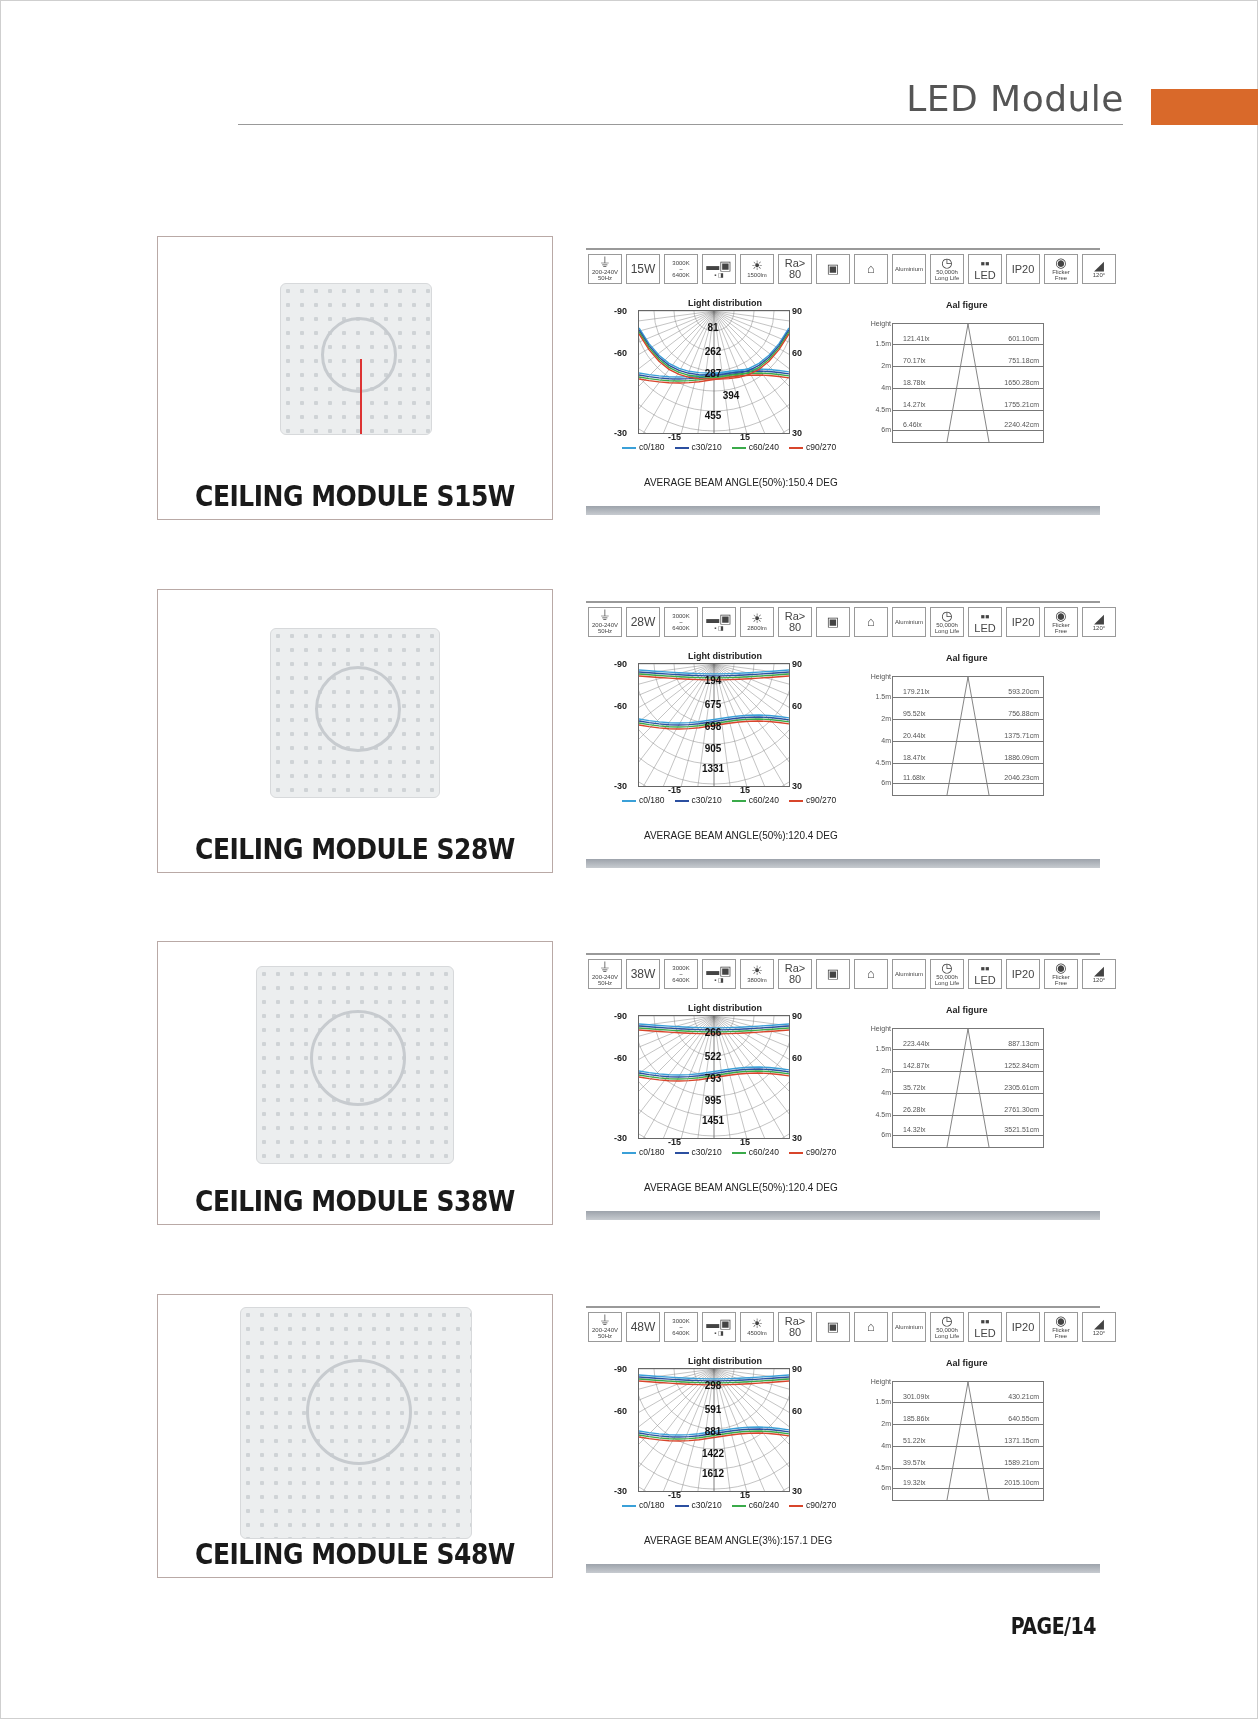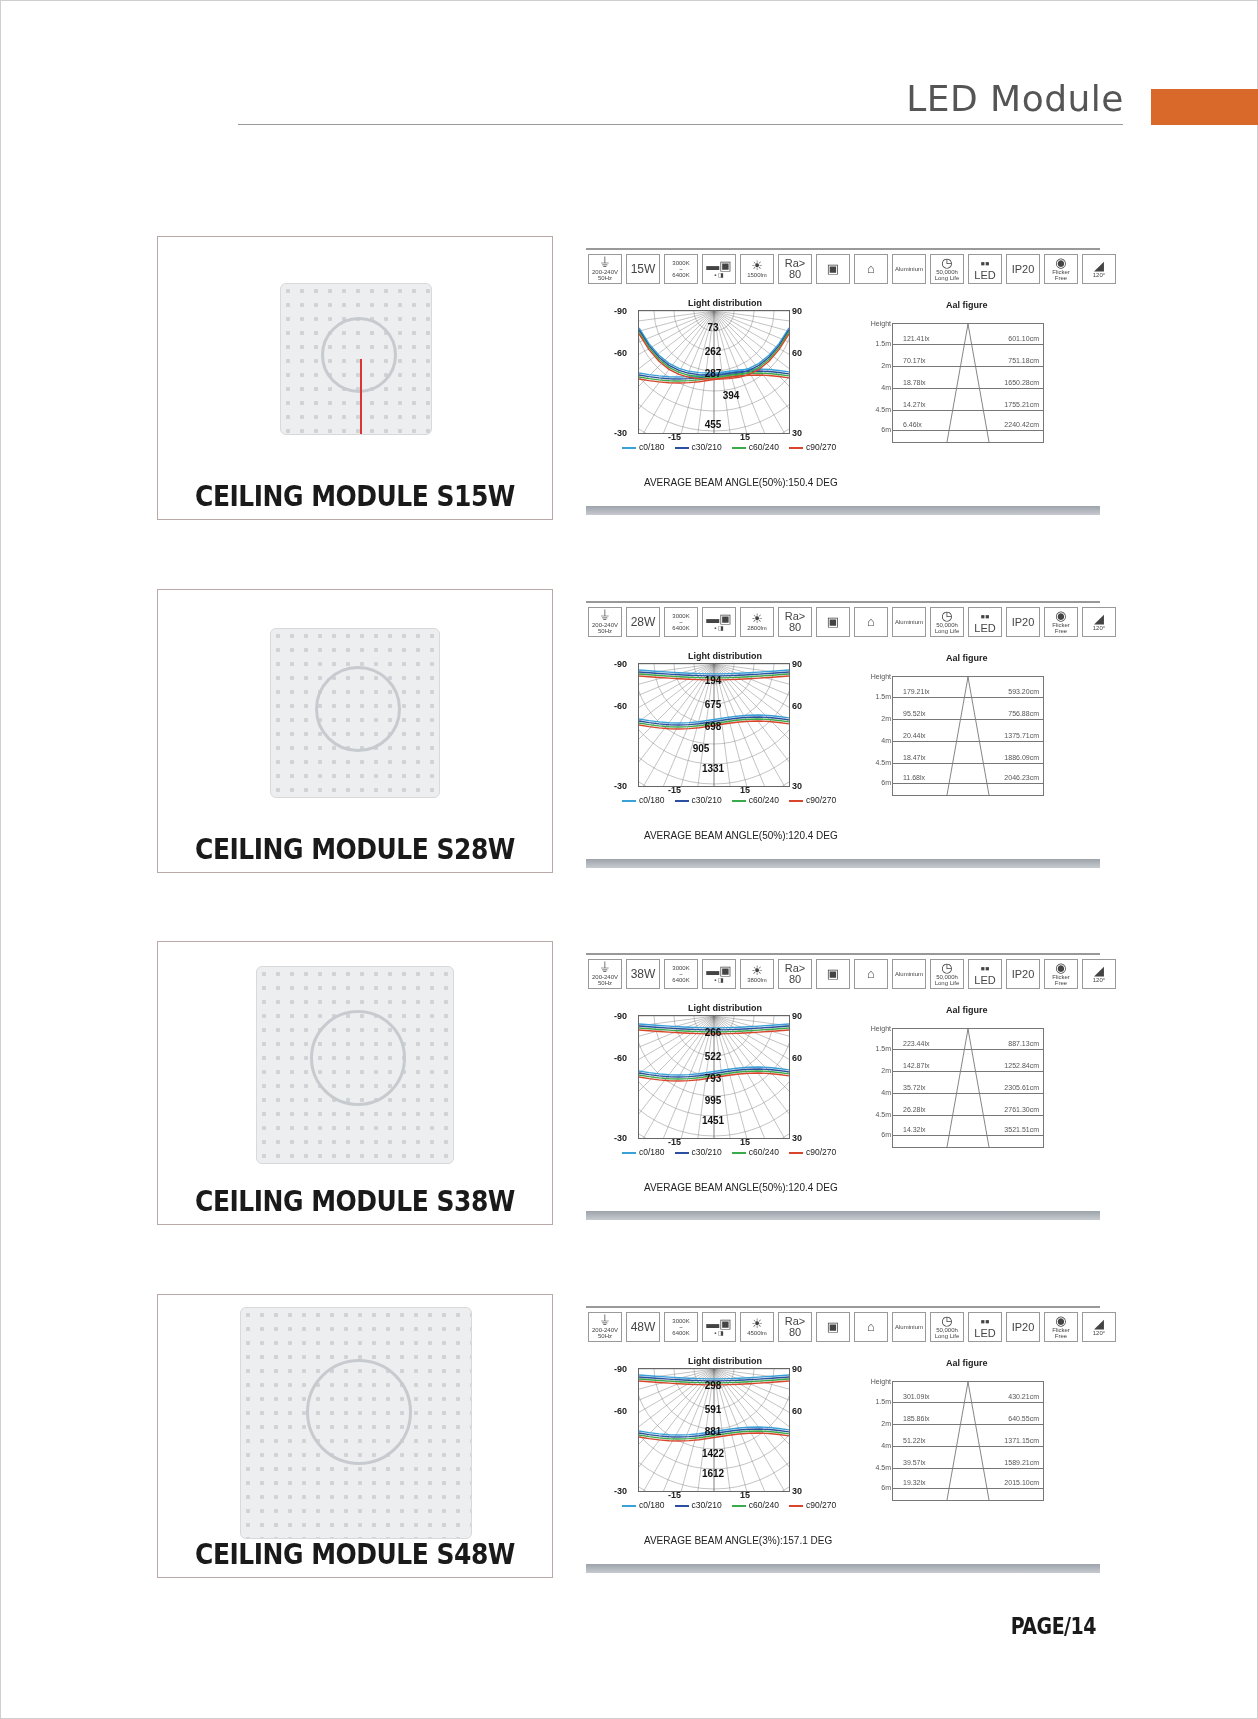--- a/index.html
+++ b/index.html
@@ -160,25 +160,25 @@
               <polyline points="0,19.0 10,34.7 20,46.3 30,54.3 40,59.4 50,62.3 60,63.6 70,64.0 80,64.0 90,63.6 100,62.3 110,59.4 120,54.3 130,46.3 140,34.7 150,19.0" stroke="#2b4fa0"></polyline>
               <polyline points="0,64.0 10,65.6 20,66.9 30,67.7 40,68.0 50,67.6 60,66.7 70,65.3 80,63.8 90,62.2 100,61.0 110,60.2 120,60.0 130,60.5 140,61.5 150,62.9" stroke="#2b4fa0"></polyline>
               <polyline points="0,21.0 10,36.7 20,48.3 30,56.3 40,61.4 50,64.3 60,65.6 70,66.0 80,66.0 90,65.6 100,64.3 110,61.4 120,56.3 130,48.3 140,36.7 150,21.0" stroke="#3aaa4a"></polyline>
               <polyline points="0,66.0 10,67.6 20,68.9 30,69.7 40,70.0 50,69.6 60,68.7 70,67.3 80,65.8 90,64.2 100,63.0 110,62.2 120,62.0 130,62.5 140,63.5 150,64.9" stroke="#3aaa4a"></polyline>
               <polyline points="0,23.0 10,38.7 20,50.3 30,58.3 40,63.4 50,66.3 60,67.6 70,68.0 80,68.0 90,67.6 100,66.3 110,63.4 120,58.3 130,50.3 140,38.7 150,23.0" stroke="#d8452b"></polyline>
               <polyline points="0,68.0 10,69.6 20,70.9 30,71.7 40,72.0 50,71.6 60,70.7 70,69.3 80,67.8 90,66.2 100,65.0 110,64.2 120,64.0 130,64.5 140,65.5 150,66.9" stroke="#d8452b"></polyline>
             </g>
         </svg>
       </div>
       <div class="val-host">
-          <div class="val-lbl" style="left: 107px; top: 74px;">73</div>
+          <div class="val-lbl" style="left: 107px; top: 74px;">81</div>
           <div class="val-lbl" style="left: 107px; top: 98px;">262</div>
           <div class="val-lbl" style="left: 107px; top: 120px;">287</div>
           <div class="val-lbl" style="left: 125px; top: 142px;">394</div>
-          <div class="val-lbl" style="left: 107px; top: 171px;">455</div>
+          <div class="val-lbl" style="left: 107px; top: 162px;">455</div>
         </div>
       <div class="axis-lbl" style="left:28px;top:58px;">-90</div>
       <div class="axis-lbl" style="left:28px;top:100px;">-60</div>
       <div class="axis-lbl" style="left:28px;top:180px;">-30</div>
       <div class="axis-lbl" style="left:206px;top:58px;">90</div>
       <div class="axis-lbl" style="left:206px;top:100px;">60</div>
       <div class="axis-lbl" style="left:206px;top:180px;">30</div>
       <div class="axis-lbl" style="left:82px;top:184px;">-15</div>
       <div class="axis-lbl" style="left:154px;top:184px;">15</div>
       <div class="legend">
@@ -335,21 +335,21 @@
               <polyline points="0,59.0 10,60.6 20,61.9 30,62.7 40,63.0 50,62.6 60,61.7 70,60.3 80,58.8 90,57.2 100,56.0 110,55.2 120,55.0 130,55.5 140,56.5 150,57.9" stroke="#3aaa4a"></polyline>
               <polyline points="0,12.0 10,12.8 20,13.5 30,14.1 40,14.7 50,15.2 60,15.6 70,15.9 80,15.9 90,15.6 100,15.2 110,14.7 120,14.1 130,13.5 140,12.8 150,12.0" stroke="#d8452b"></polyline>
               <polyline points="0,61.0 10,62.6 20,63.9 30,64.7 40,65.0 50,64.6 60,63.7 70,62.3 80,60.8 90,59.2 100,58.0 110,57.2 120,57.0 130,57.5 140,58.5 150,59.9" stroke="#d8452b"></polyline>
             </g>
         </svg>
       </div>
       <div class="val-host">
           <div class="val-lbl" style="left: 107px; top: 74px;">194</div>
           <div class="val-lbl" style="left: 107px; top: 98px;">675</div>
           <div class="val-lbl" style="left: 107px; top: 120px;">698</div>
-          <div class="val-lbl" style="left: 95px; top: 142px; text-align: center;">905</div>
+          <div class="val-lbl" style="left: 107px; top: 142px; text-align: center;">905</div>
           <div class="val-lbl" style="left: 107px; top: 162px;">1331</div>
         </div>
       <div class="axis-lbl" style="left:28px;top:58px;">-90</div>
       <div class="axis-lbl" style="left:28px;top:100px;">-60</div>
       <div class="axis-lbl" style="left:28px;top:180px;">-30</div>
       <div class="axis-lbl" style="left:206px;top:58px;">90</div>
       <div class="axis-lbl" style="left:206px;top:100px;">60</div>
       <div class="axis-lbl" style="left:206px;top:180px;">30</div>
       <div class="axis-lbl" style="left:82px;top:184px;">-15</div>
       <div class="axis-lbl" style="left:154px;top:184px;">15</div>

